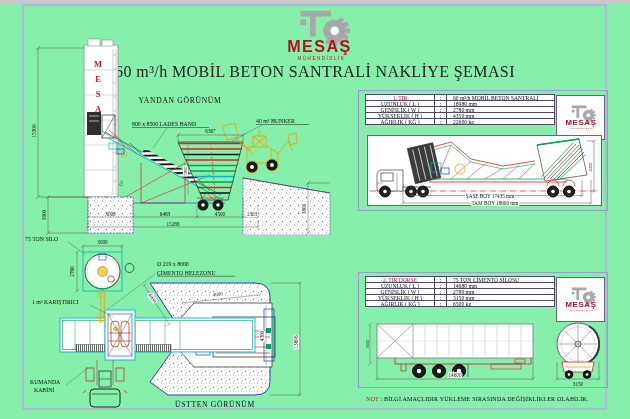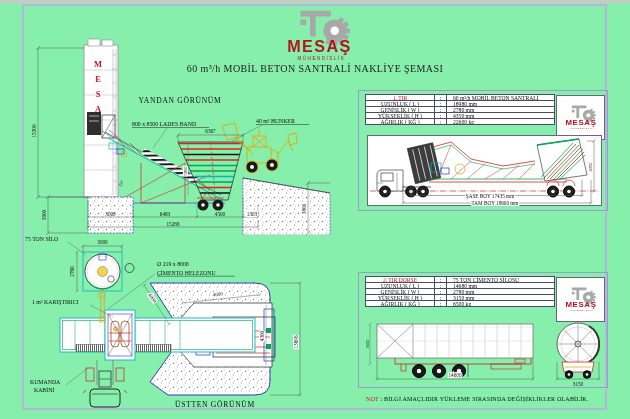--- a/index.html
+++ b/index.html
@@ -3,21 +3,21 @@
 <meta charset="utf-8">
 <style>
   html,body{margin:0;padding:0;background:#e8e8e8;}
   .screen{position:relative;width:630px;height:419px;background:#86efac;overflow:hidden;
           font-family:"Liberation Serif", serif;color:#111;text-decoration:underline;}
   .topstrip{position:absolute;left:0;top:0;width:630px;height:3px;background:#c9c9c9;}
   .page-border{position:absolute;left:22px;top:4px;width:585px;height:406px;
                border:2px solid #b6b6dc;box-sizing:border-box;}
   .abs{position:absolute;}
   .title{position:absolute;left:115px;top:63px;width:400px;text-align:center;
-         font-size:10px;letter-spacing:.4px;color:#222;}
+         font-size:16px;letter-spacing:.4px;color:#222;}
   
   .logo-word{font:bold 17px "Liberation Sans", sans-serif;letter-spacing:1.5px;fill:#b41420;}
   .logo-sub{font:4.8px "Liberation Sans", sans-serif;letter-spacing:1.6px;fill:#b41420;}
   
   .spec-table{position:absolute;width:190px;font-size:5.6px;line-height:7px;}
   .trow{display:flex;height:7px;border:1px solid #4a4a66;margin-top:-1px;background:#fff;box-sizing:border-box;}
   .tlabel{width:68px;text-align:center;border-right:1px solid #4a4a66;overflow:hidden;white-space:nowrap;}
   .tcolon{width:11px;text-align:center;border-right:1px solid #4a4a66;}
   .tvalue{flex:1;padding-left:6px;white-space:nowrap;overflow:hidden;}
   .red{color:#cc1122;}

